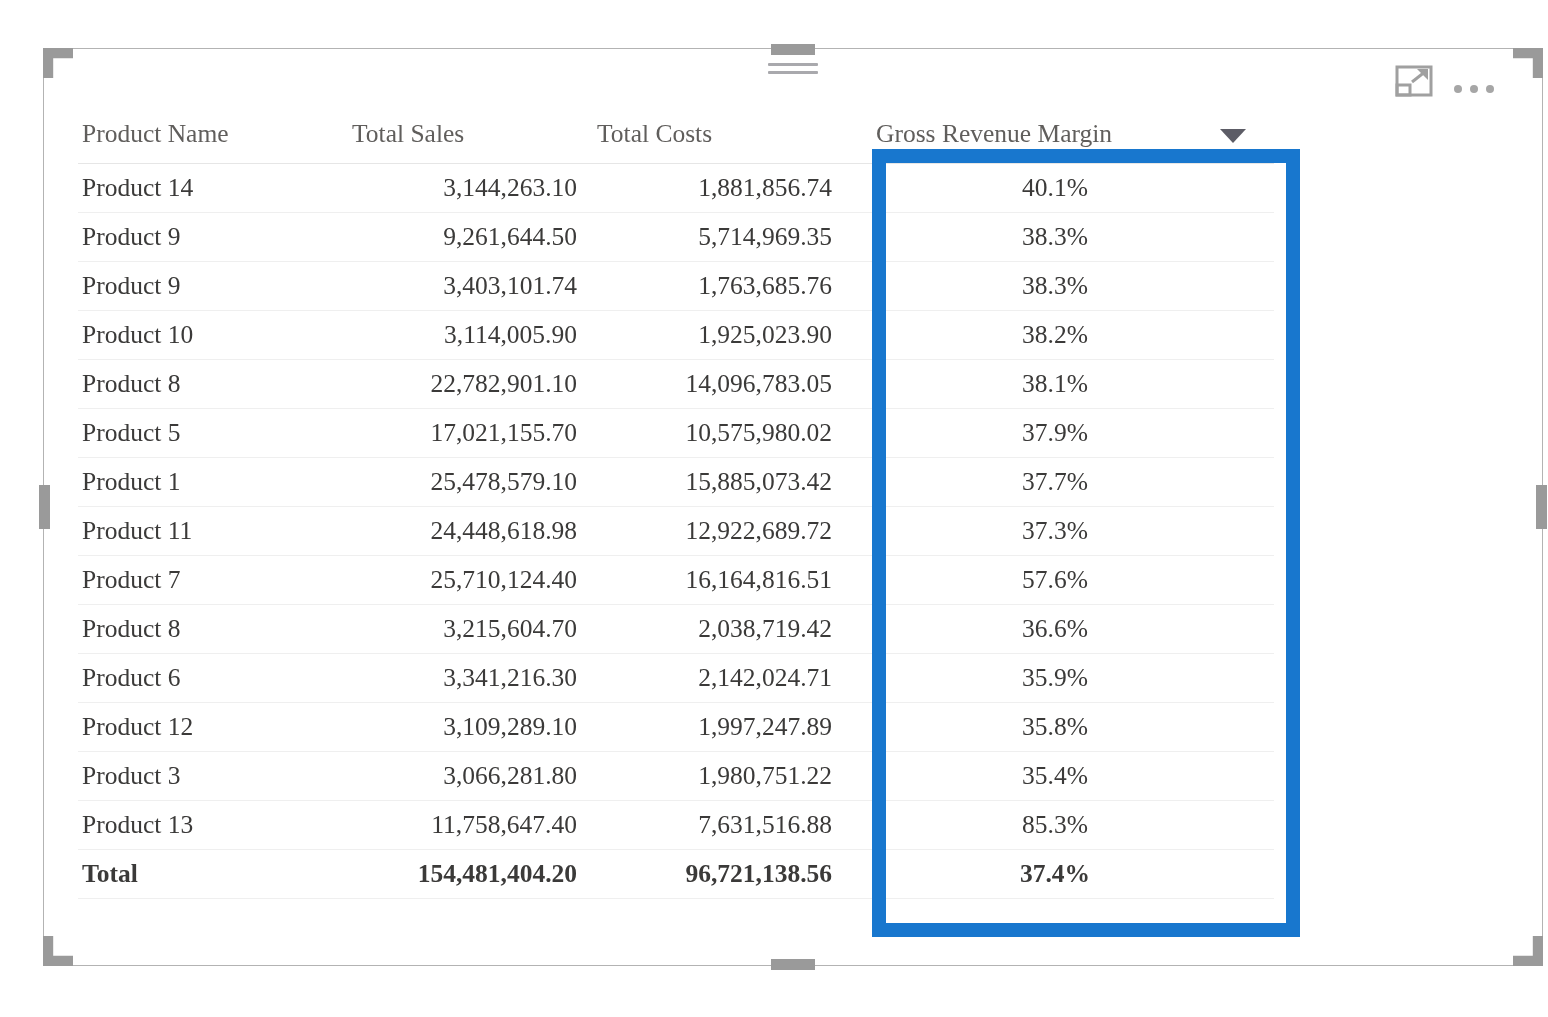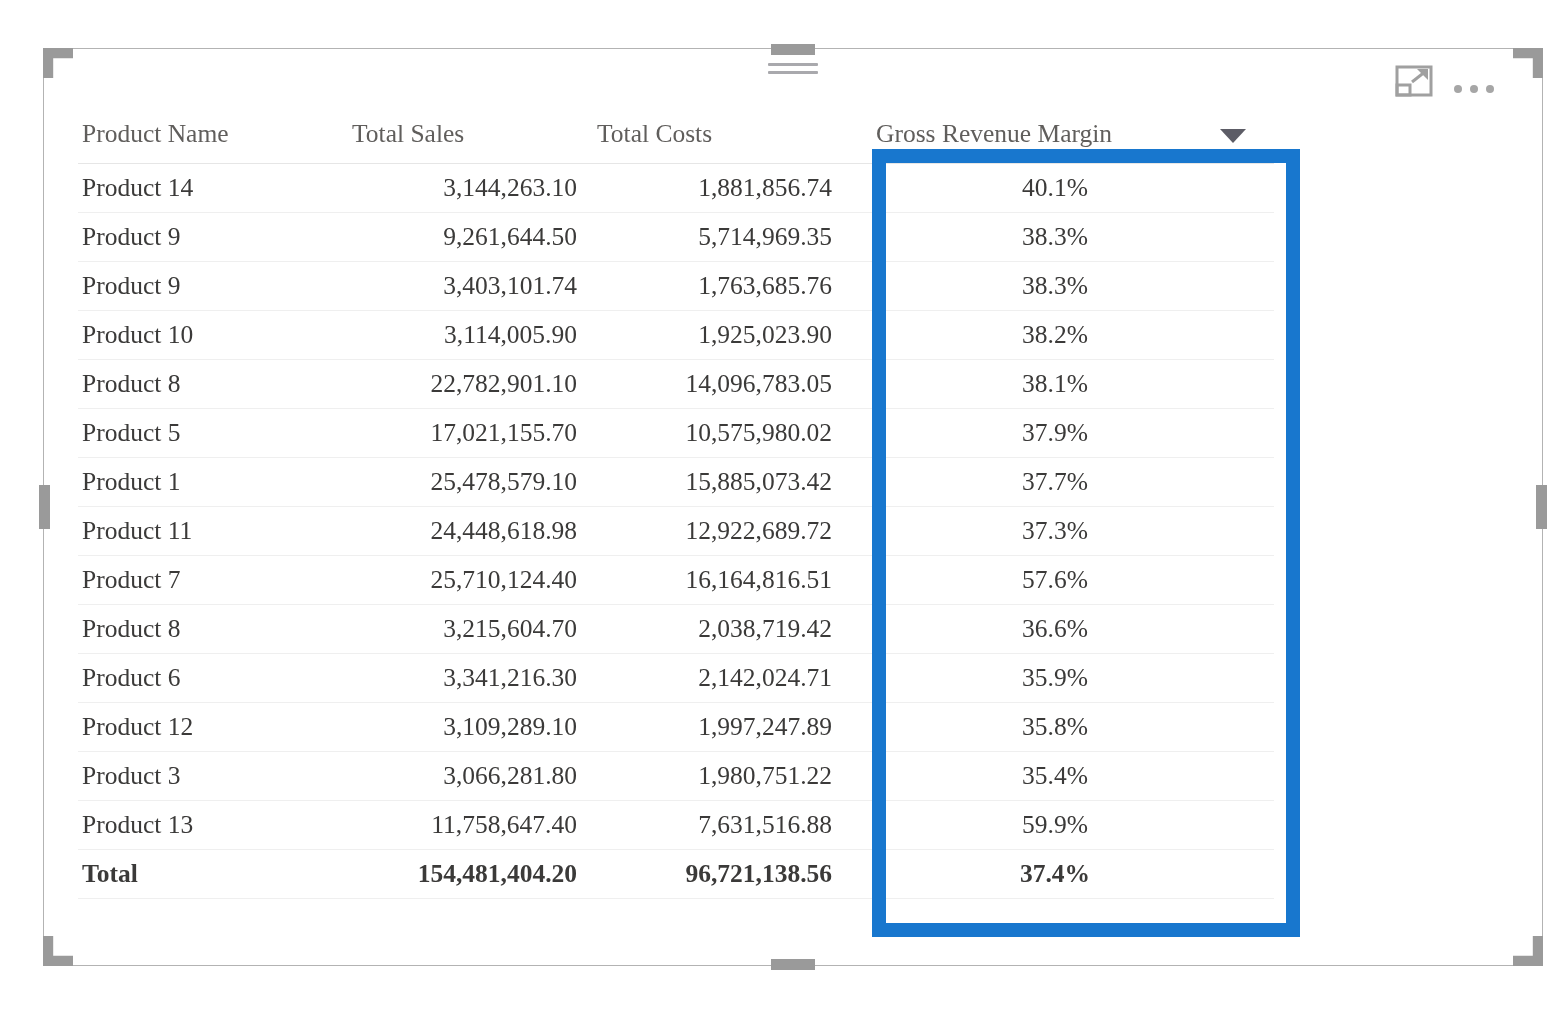--- a/index.html
+++ b/index.html
@@ -324,21 +324,21 @@
           <tr>
             <td>Product 3</td>
             <td class="num">3,066,281.80</td>
             <td class="num">1,980,751.22</td>
             <td class="margin-cell">35.4%</td>
           </tr>
           <tr>
             <td>Product 13</td>
             <td class="num">11,758,647.40</td>
             <td class="num">7,631,516.88</td>
-            <td class="margin-cell">59.9%</td>
+            <td class="margin-cell">85.3%</td>
           </tr>
           <tr class="total-row">
             <td>Total</td>
             <td class="num">154,481,404.20</td>
             <td class="num">96,721,138.56</td>
             <td class="margin-cell">37.4%</td>
           </tr>
         </tbody>
     </table>
   </div>

